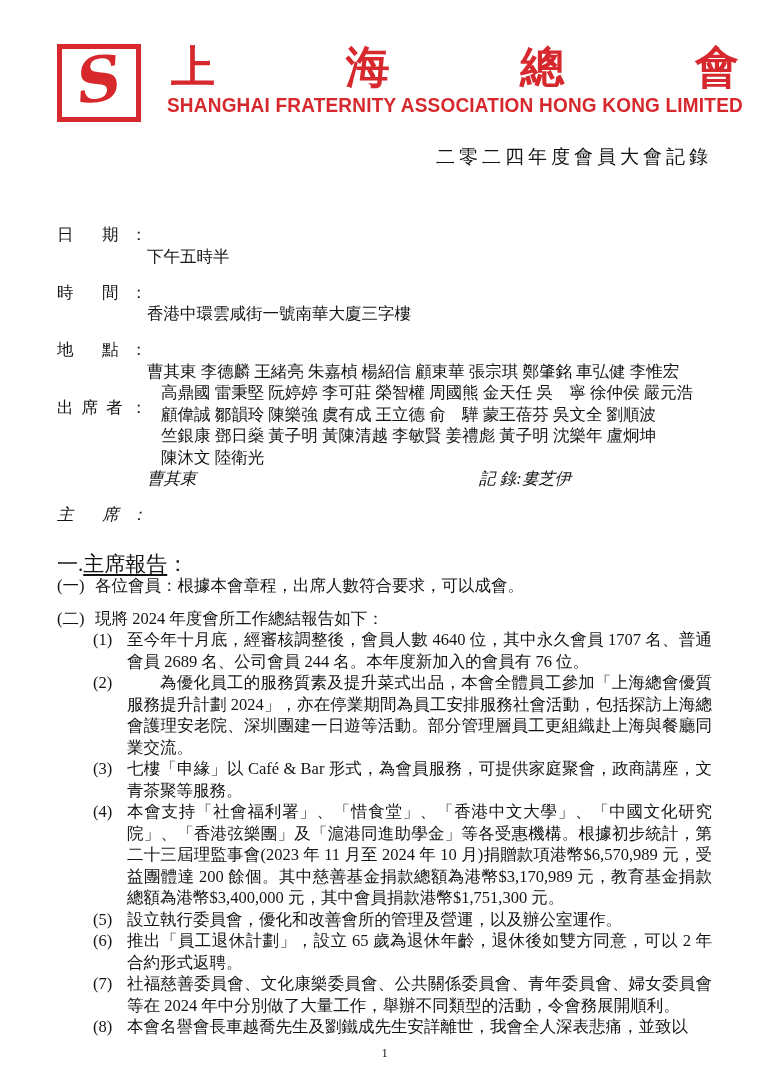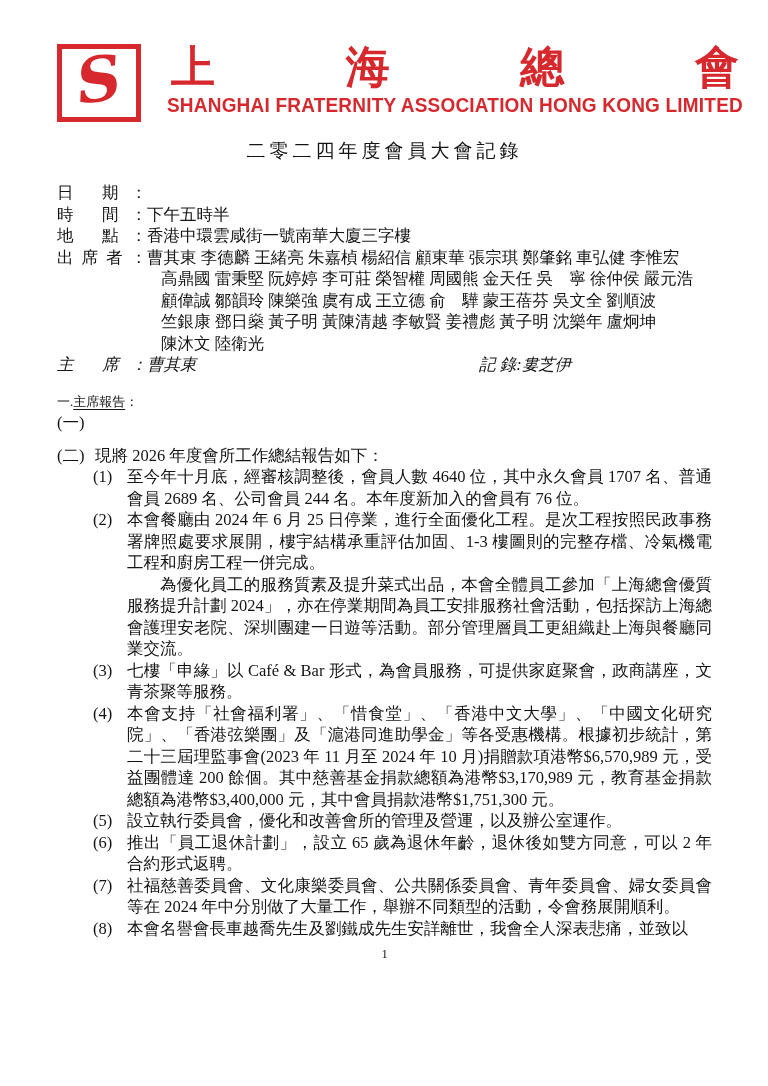--- a/index.html
+++ b/index.html
@@ -30,38 +30,38 @@
   }
   .org-en {
     margin-top: 2px; color: var(--red); white-space: nowrap;
     font-family: "Liberation Sans", sans-serif; font-weight: 700;
     font-size: 19px; letter-spacing: 0.2px; transform: scaleY(1.08);
     transform-origin: top left;
   }
 
   
   .doc-title {
-    margin-top: 16px; text-align: center;
+    margin-top: 22px; text-align: right;
     font-size: 19px; letter-spacing: 4px; font-weight: 400;
   }
 
   
   .meta { margin-top: 18px; font-size: 16.5px; line-height: 21.5px; }
   .meta-row { display: flex; }
   .mlabel {
     width: 90px; flex: none;
-    text-align: justify; text-align-last: justify;
+    text-align: justify; text-align-last: justify; margin-top: 36px;
   }
   .att-lines { flex: 1; }
   .att-lines .cont { padding-left: 14px; }
   .chair-row { position: relative; font-style: italic; }
   .recorder { position: absolute; left: 422px; top: 0; white-space: nowrap; }
 
   
-  .sec-heading { margin-top: 15px; font-size: 13px; line-height: 21.5px; }
+  .sec-heading { margin-top: 28px; font-size: 21px; line-height: 21.5px; }
   .u { text-decoration: underline; text-underline-offset: 3px; }
 
   .item { display: flex; font-size: 16.5px; line-height: 21.5px; }
   .item .ilabel { width: 38px; flex: none; }
   .item .ibody { flex: 1; }
   .item-gap { margin-top: 11px; }
 
   .points { font-size: 16.5px; line-height: 21.5px; }
   .point { display: flex; margin-left: 36px; }
   .point .num { width: 34px; flex: none; }
@@ -124,39 +124,39 @@
     </div>
   </div>
 
   <div class="sec-heading">
     <span>一.</span><span class="u">主席報告</span><span>：</span>
   </div>
 
   <div class="item">
     <span class="ilabel">(一)</span>
     <div class="ibody">
+      <div>各位會員：根據本會章程，出席人數符合要求，可以成會。</div>
     </div>
   </div>
 
   <div class="item item-gap">
     <span class="ilabel">(二)</span>
-    <div class="ibody">現將 2026 年度會所工作總結報告如下：</div>
+    <div class="ibody">現將 2024 年度會所工作總結報告如下：</div>
   </div>
 
   <div class="points">
     <div class="point">
       <span class="num">(1)</span>
       <div class="pbody">
           <p>至今年十月底，經審核調整後，會員人數 4640 位，其中永久會員 1707 名、普通會員 2689 名、公司會員 244 名。本年度新加入的會員有 76 位。</p>
         </div>
     </div>
     <div class="point">
       <span class="num">(2)</span>
       <div class="pbody">
-        <p>本會餐廳由 2024 年 6 月 25 日停業，進行全面優化工程。是次工程按照民政事務署牌照處要求展開，樓宇結構承重評估加固、1-3 樓圖則的完整存檔、冷氣機電工程和廚房工程一併完成。</p>
         <p class="indent">為優化員工的服務質素及提升菜式出品，本會全體員工參加「上海總會優質服務提升計劃 2024」，亦在停業期間為員工安排服務社會活動，包括探訪上海總會護理安老院、深圳團建一日遊等活動。部分管理層員工更組織赴上海與餐廳同業交流。</p>
       </div>
     </div>
     <div class="point">
       <span class="num">(3)</span>
       <div class="pbody">
           <p>七樓「申緣」以 Café &amp; Bar 形式，為會員服務，可提供家庭聚會，政商講座，文青茶聚等服務。</p>
         </div>
     </div>
     <div class="point">

